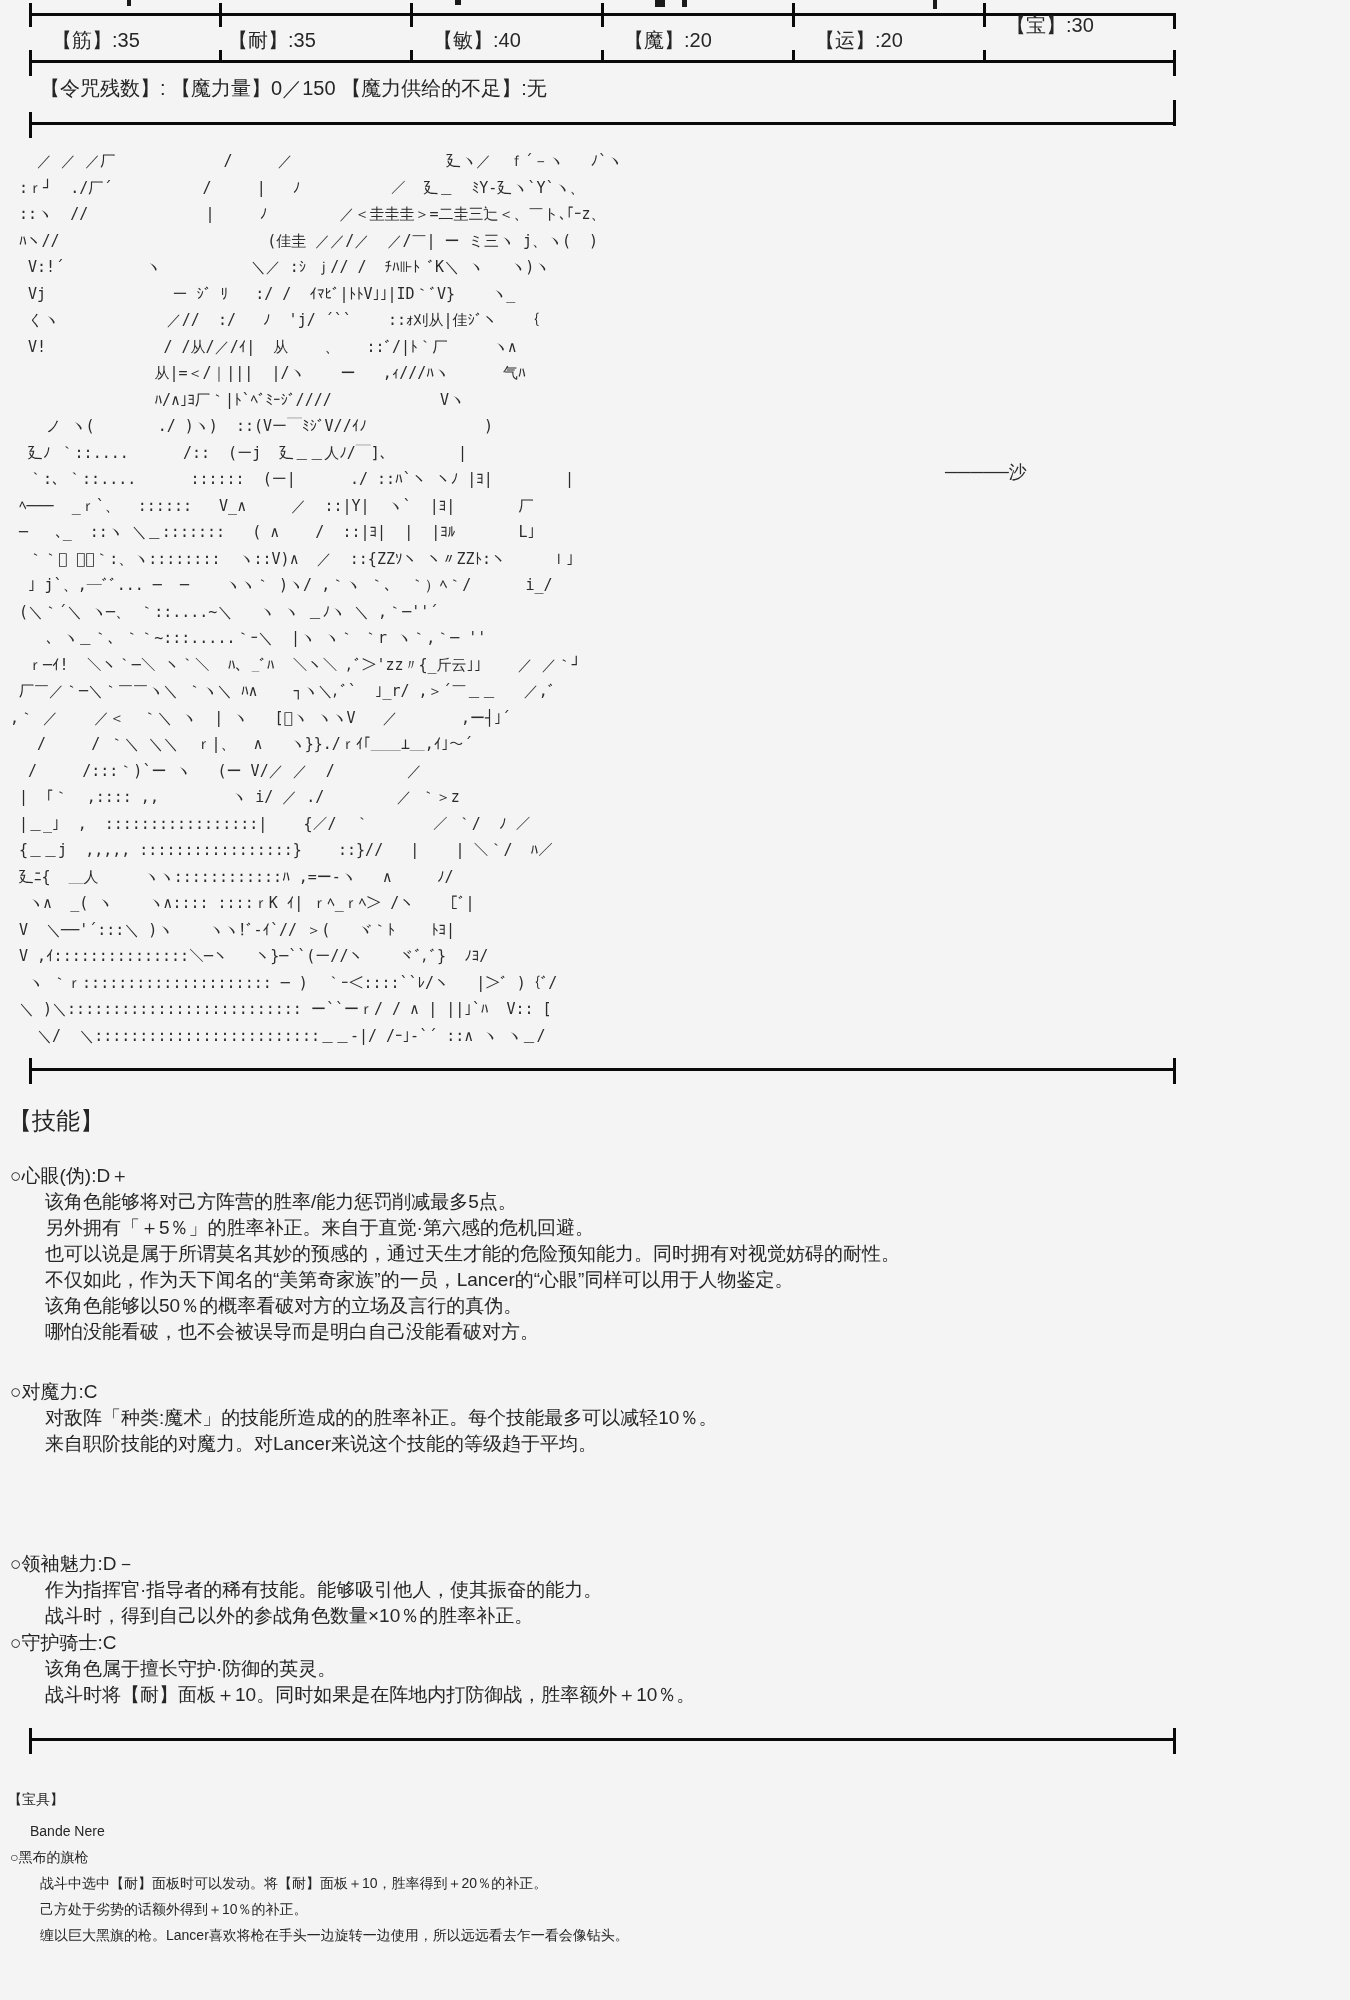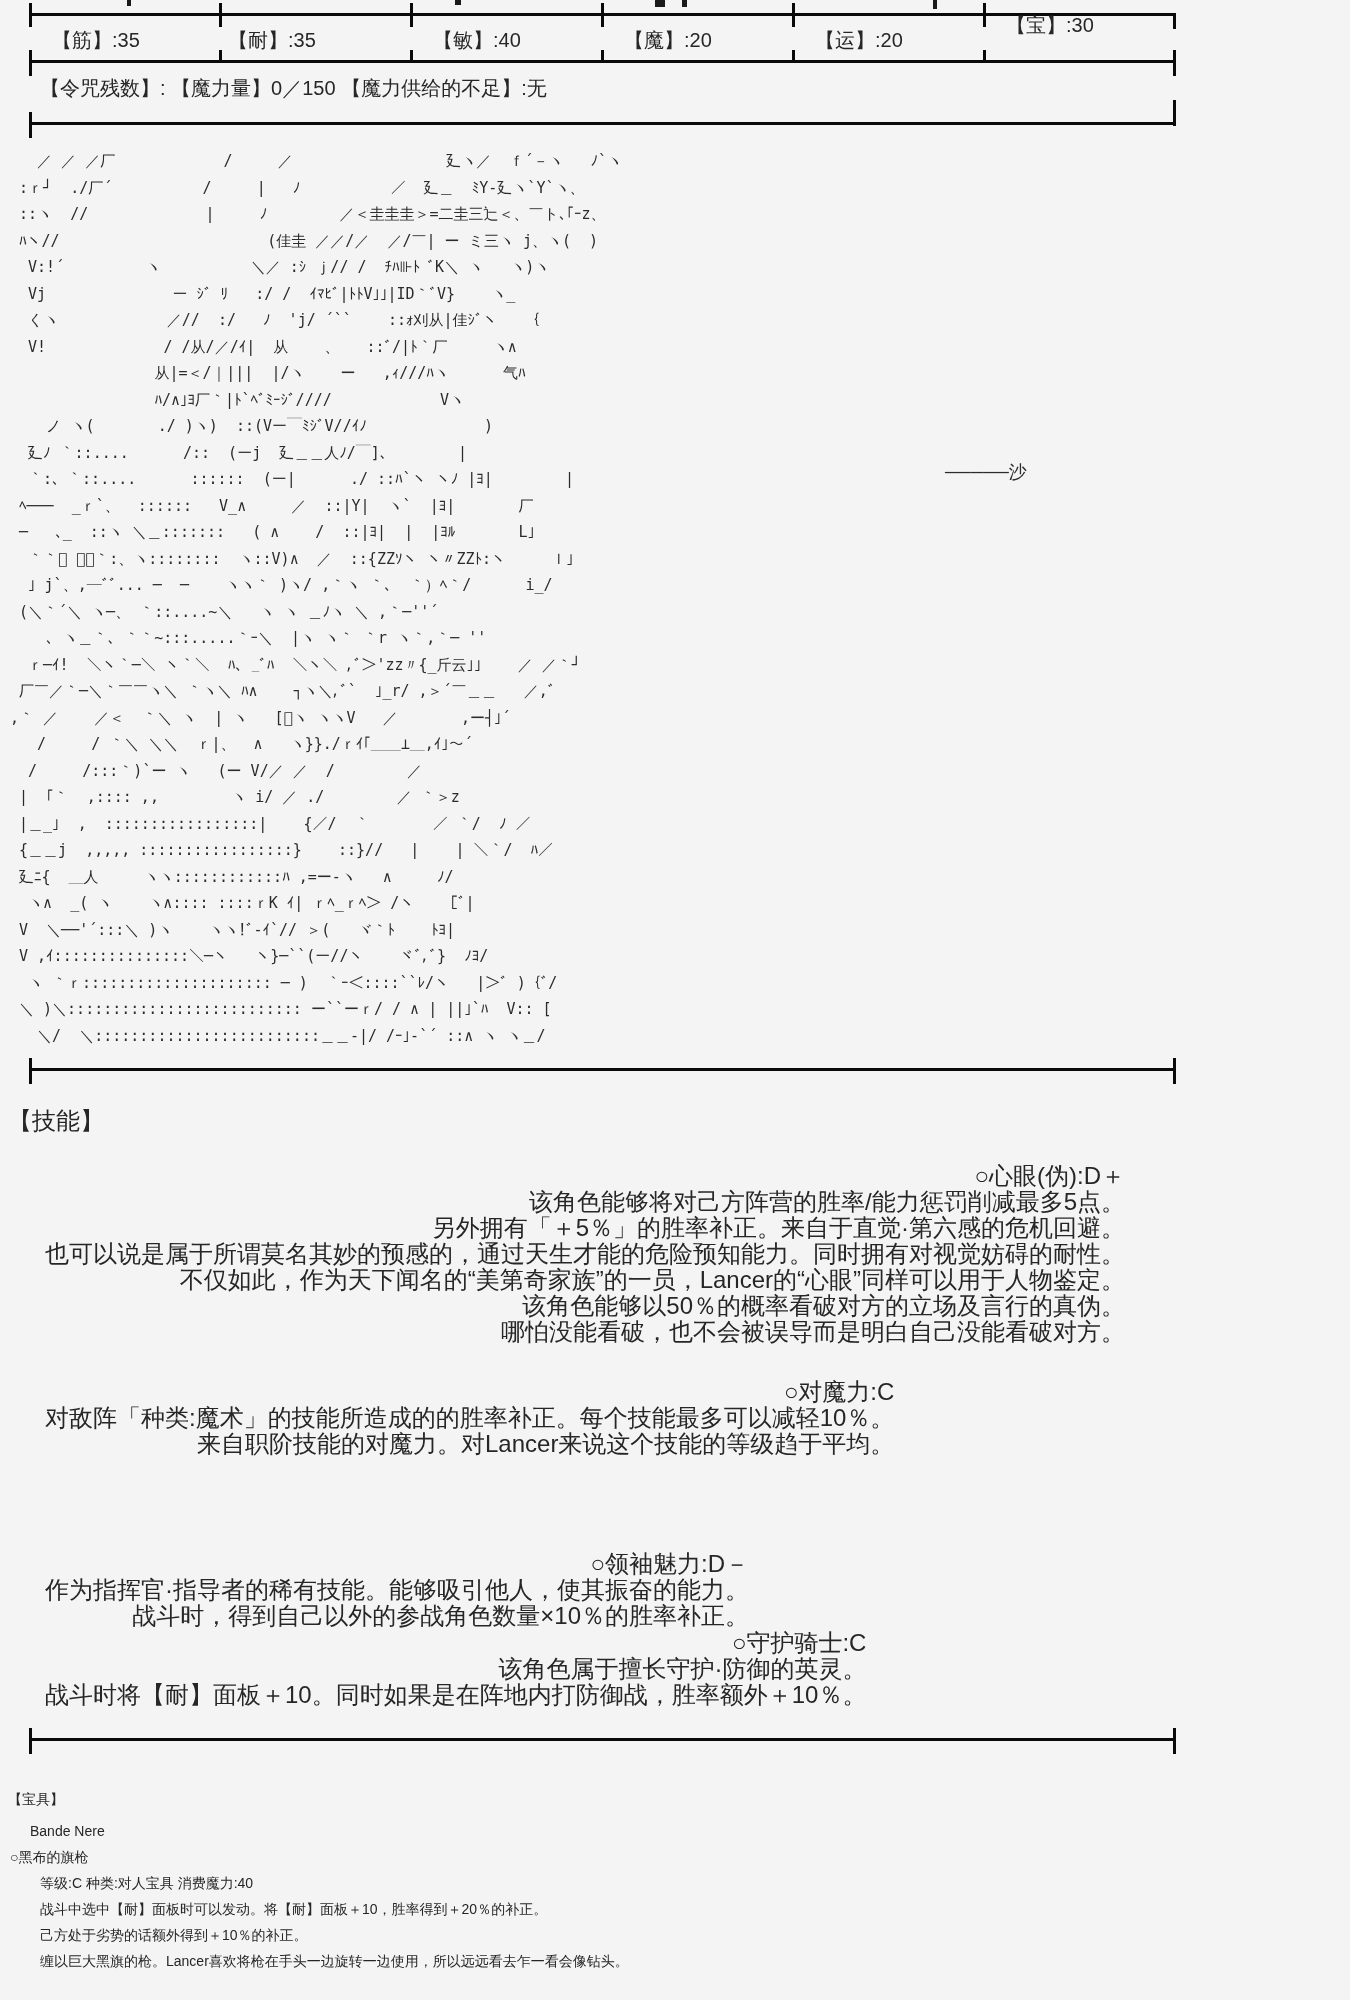--- a/index.html
+++ b/index.html
@@ -13,21 +13,21 @@
   .frag{position:absolute;background:#1a1a1a;}
   .statcell{position:absolute;font-size:20px;line-height:26px;white-space:nowrap;}
   .cmdrow{position:absolute;font-size:20px;line-height:26px;white-space:nowrap;}
   #aa{
     position:absolute;left:10px;top:148px;margin:0;
     font-family:"DejaVu Sans Mono","Liberation Mono",monospace;
     font-size:15px;line-height:26.5px;color:#2b2b2b;white-space:pre;
   }
   .aa-note{position:absolute;left:945px;top:460px;font-size:18px;white-space:nowrap;color:#2b2b2b;}
   .sec-header{position:absolute;left:8px;font-size:24px;line-height:26px;white-space:nowrap;}
-  .skill{position:absolute;left:10px;font-size:24px;line-height:26px;text-align:right;}
+  .skill{position:absolute;left:10px;font-size:19px;line-height:26px;}
   .skill .title{white-space:nowrap;}
   .skill .line{padding-left:35px;white-space:nowrap;}
   .np{position:absolute;left:8px;font-size:14px;line-height:26px;}
   .np .latin{padding-left:22px;margin-top:6px;white-space:nowrap;}
   .np .title{padding-left:2px;white-space:nowrap;}
   .np .line{padding-left:32px;white-space:nowrap;}
 </style>
 </head>
 <body>
 
@@ -139,17 +139,16 @@
 </div>
 
 <div class="hline" style="left:30px;top:1738px;width:1145px;"></div>
 <div class="vtick" style="left:29px;top:1728px;height:26px;"></div>
 <div class="vtick" style="left:1173px;top:1728px;height:26px;"></div>
 
 <div class="np" style="top:1786px;">
   <div>【宝具】</div>
   <div class="latin">Bande Nere</div>
   <div class="title">○黑布的旗枪</div>
-  <div class="line">等级:C  种类:对人宝具  消费魔力:40</div>
   <div class="line">战斗中选中【耐】面板时可以发动。将【耐】面板＋10，胜率得到＋20％的补正。</div>
   <div class="line">己方处于劣势的话额外得到＋10％的补正。</div>
   <div class="line">缠以巨大黑旗的枪。Lancer喜欢将枪在手头一边旋转一边使用，所以远远看去乍一看会像钻头。</div>
 </div>
 
 </body></html>

